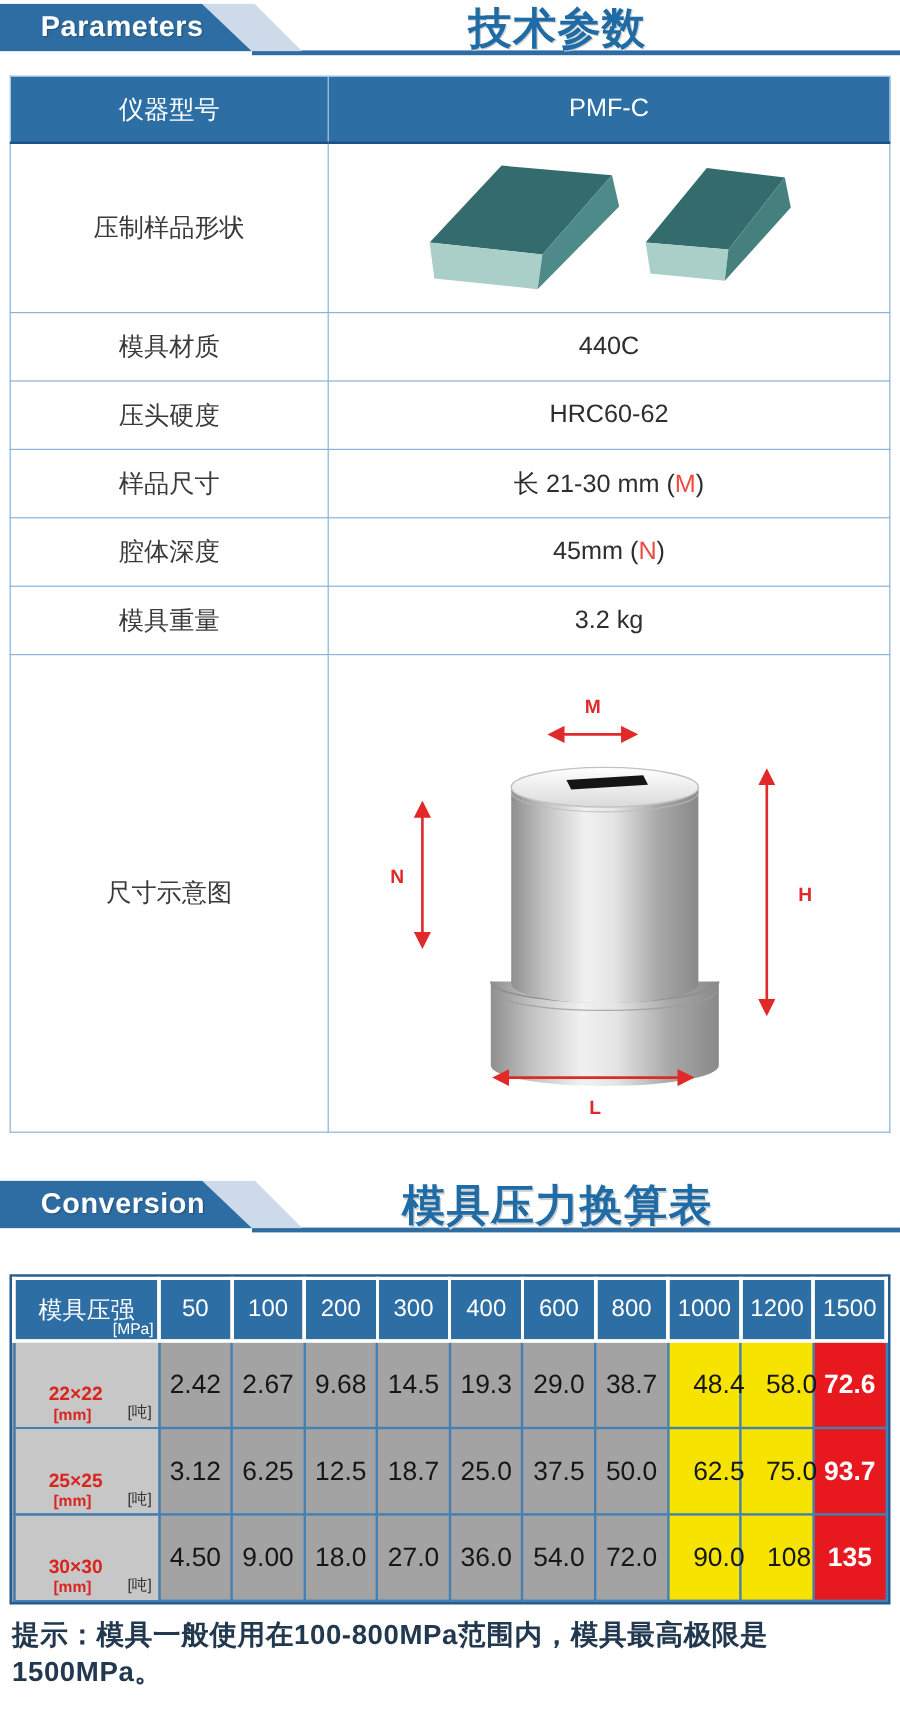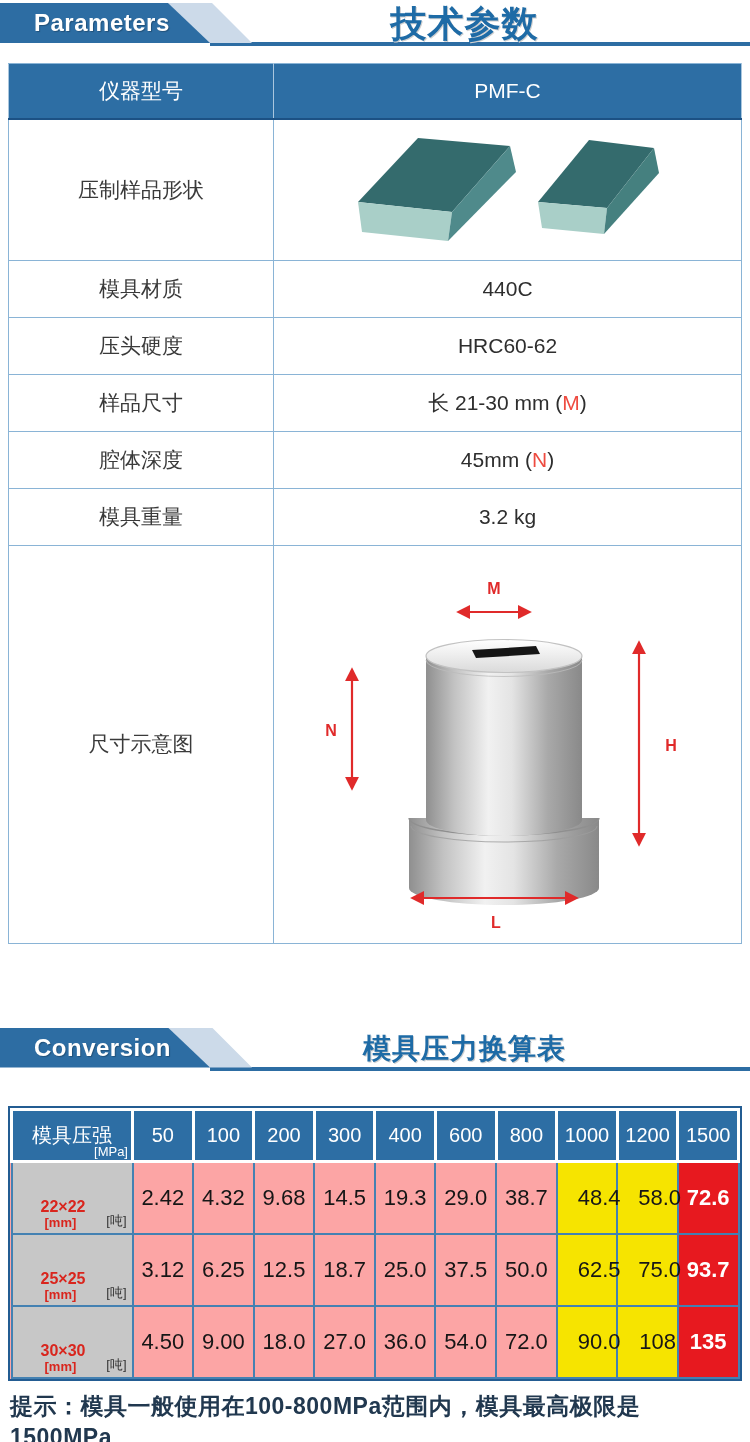--- a/index.html
+++ b/index.html
@@ -11,39 +11,39 @@
   .band-tab { position:absolute; left:0; top:0; width:212px; height:40px; background:#2d6da3;
               clip-path:polygon(0 0,168px 0,210px 100%,0 100%); z-index:2;
               color:#fff; font-weight:bold; font-size:24px; line-height:40px; padding-left:34px;
               text-shadow:1px 1px 1px rgba(0,0,0,.25); letter-spacing:.5px;}
   .band-para { position:absolute; left:168px; top:0; width:86px; height:40px; background:#ccdae9;
                clip-path:polygon(0 0,44px 0,84px 100%,40px 100%); z-index:1; }
   .band-line { position:absolute; left:210px; right:0; top:39px; height:4px; background:#2d6da3; }
   .band-title { position:absolute; left:179px; right:0; top:0; height:40px; text-align:center;
                 font-size:36px; font-weight:bold; color:#1e6ba6; line-height:42px;
                 text-shadow:1px 1px 0 #cfcfcf; letter-spacing:1px;}
-  .band-title.small { font-size:28px; }
+  .band-title.small { font-size:36px; }
 
   
   table.ptable { border-collapse:collapse; width:734px; margin:16px 0 2px 8px; table-layout:fixed; }
   table.ptable col.c1 { width:265px; }
   table.ptable td { border:1px solid #8ab4d6; text-align:center; vertical-align:middle;
                     font-size:21px; color:#2e2e2e; }
   table.ptable tr.phead td { background:#2d6ea4; color:#ffffff; height:55px; font-size:21px;
                              border-bottom:2px solid #1c5184; border-left-color:#a9c6de; border-right-color:#a9c6de;}
   table.ptable td.lab { color:#3a3a3a; }
   .red { color:#ee4b40; }
   tr.r-std { height:57px; }
   tr.r-shapes { height:124px; }
   tr.r-diagram { height:398px; }
   td.imgcell { padding:0; }
   td.imgcell svg { display:block; margin:0 auto; }
 
   
-  .convwrap { width:734px; margin:34px 0 0 8px; border:2px solid #235c92; background:#fca5a5; }
+  .convwrap { width:734px; margin:34px 0 0 8px; border:2px solid #235c92; background:#a3a3a3; }
   table.ctable { border-collapse:collapse; width:100%; table-layout:fixed; }
   table.ctable col.cl { width:121px; }
   table.ctable th { background:#2d6ea4; border:3px solid #ffffff; color:#fff; font-weight:normal;
                     font-size:20px; height:52px; position:relative; }
   table.ctable th .cu { position:absolute; right:3px; bottom:1px; font-size:13px; }
   table.ctable td { border:2px solid #4481b2; text-align:center; vertical-align:middle;
                     font-size:22px; color:#161616; height:53px; }
   table.ctable td.lab { background:#c7c7c7; position:relative; }
   table.ctable td.lab .sz { color:#d9251d; font-weight:bold; font-size:16px; line-height:24px;
                             padding:4px 18px 14px 0;margin-top:28px; }
@@ -167,21 +167,21 @@
               <text x="57" y="190">N</text>
               <text x="397" y="205">H</text>
               <text x="222" y="382">L</text>
             </g>
           </svg>
         </td>
       </tr>
     </tbody>
   </table>
 
-  <div class="band" style="margin-top:84px;">
+  <div class="band" style="margin-top:40px;">
     <div class="band-tab">Conversion</div>
     <div class="band-para"></div>
     <div class="band-line"></div>
     <div class="band-title small">模具压力换算表</div>
   </div>
 
   <div class="convwrap">
     <table class="ctable">
       <colgroup>
         <col class="cl">
@@ -214,21 +214,21 @@
           <th>1500</th>
         </tr>
 
         <tr>
           <td class="lab">
             <div class="sz">22×22</div>
             <span class="mm">[mm]</span>
             <span class="tn">[吨]</span>
           </td>
           <td>2.42</td>
-          <td>4.32</td>
+          <td>2.67</td>
           <td>9.68</td>
           <td>14.5</td>
           <td>19.3</td>
           <td>29.0</td>
           <td>38.7</td>
           <td class="y">48.4</td>
           <td class="y">58.0</td>
           <td class="rr">72.6</td>
         </tr>
 

